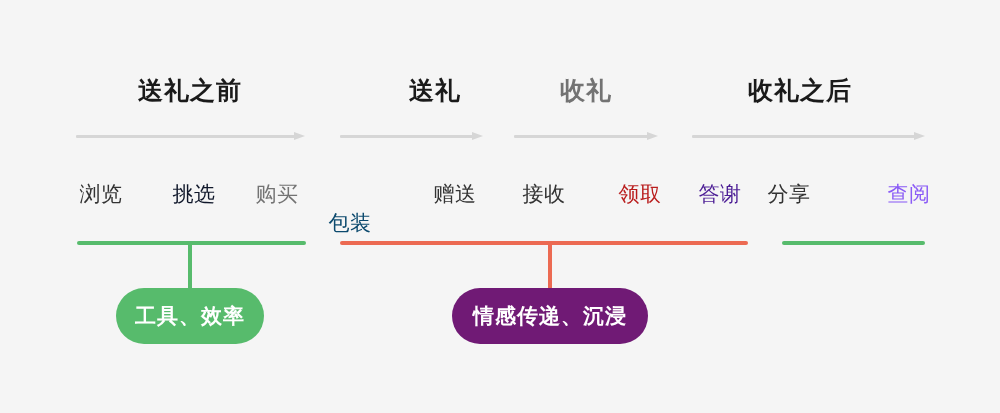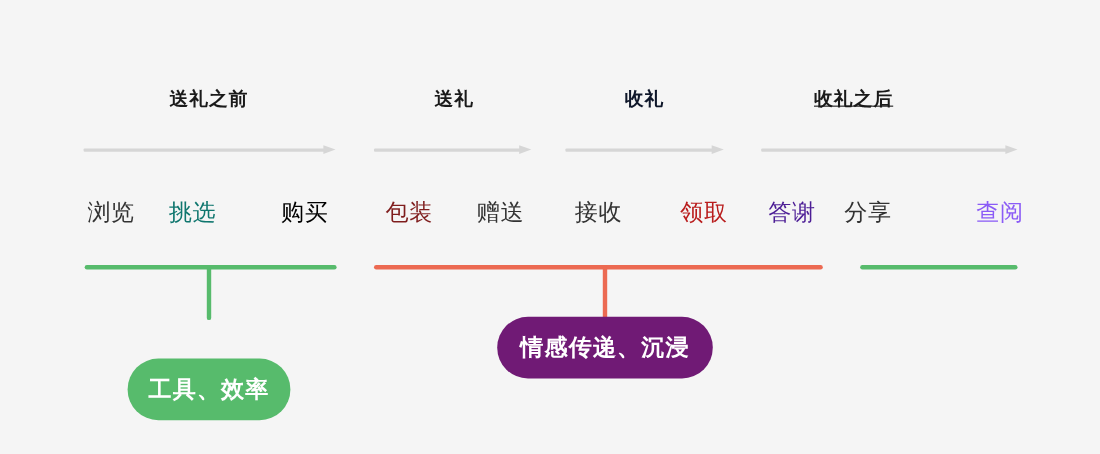--- a/index.html
+++ b/index.html
@@ -18,21 +18,21 @@
     width: 1000px;
     height: 413px;
     background: #f5f5f5;
   }
 
   
   .phase-title {
     position: absolute;
     top: 74px;
     transform: translateX(-50%);
-    font-size: 17px;
+    font-size: 25px;
     font-weight: bold;
     color: #1a1a1a;
     letter-spacing: 1px;
     white-space: nowrap;
     line-height: 32px;
   }
 
   
   .phase-arrow {
     position: absolute;
@@ -103,23 +103,23 @@
     padding: 0 26px;
   }
 </style>
 </head>
 <body style="background: rgb(245, 245, 245);">
 
 <div id="canvas" style="background: rgb(245, 245, 245);">
 
   <div id="phase-titles">
       <div class="phase-title" style="left: 190px; color: rgb(26, 26, 26);">送礼之前</div>
-      <div class="phase-title" style="left: 413px; color: rgb(26, 26, 26);">送礼</div>
-      <div class="phase-title" style="left: 586px; color: #0f172a;">收礼</div>
-      <div class="phase-title" style="left: 776px; color: rgb(26, 26, 26); text-decoration: underline;">收礼之后</div>
+      <div class="phase-title" style="left: 435px; color: rgb(26, 26, 26);">送礼</div>
+      <div class="phase-title" style="left: 586px; color: #737373;">收礼</div>
+      <div class="phase-title" style="left: 800px; color: rgb(26, 26, 26);">收礼之后</div>
     </div>
 
   <div id="phase-arrows">
       <div class="phase-arrow" style="left: 76px; width: 229px;">
         <div class="shaft" style="width: 219px; background: rgb(214, 214, 214);"></div>
         <div class="head" style="left: 218px; border-left-color: rgb(214, 214, 214);"></div>
       </div>
       <div class="phase-arrow" style="left: 340px; width: 143px;">
         <div class="shaft" style="width: 133px; background: rgb(214, 214, 214);"></div>
         <div class="head" style="left: 132px; border-left-color: rgb(214, 214, 214);"></div>
@@ -129,40 +129,40 @@
         <div class="head" style="left: 133px; border-left-color: rgb(214, 214, 214);"></div>
       </div>
       <div class="phase-arrow" style="left: 692px; width: 233px;">
         <div class="shaft" style="width: 223px; background: rgb(214, 214, 214);"></div>
         <div class="head" style="left: 222px; border-left-color: rgb(214, 214, 214);"></div>
       </div>
     </div>
 
   <div id="step-labels">
       <div class="step-label" style="left: 101px; color: rgb(51, 51, 51);">浏览</div>
-      <div class="step-label" style="left: 175px; color: #0f766e;">挑选</div>
-      <div class="step-label" style="left: 277px; color: #000000;">购买</div>
-      <div class="step-label" style="left: 372px; color: #7f1d1d;">包装</div>
+      <div class="step-label" style="left: 194px; color: #0f172a;">挑选</div>
+      <div class="step-label" style="left: 277px; color: #737373;">购买</div>
+      <div class="step-label" style="left: 350px; color: #0c4a6e; margin-top: 29px;">包装</div>
       <div class="step-label" style="left: 455px; color: rgb(51, 51, 51);">赠送</div>
       <div class="step-label" style="left: 544px; color: rgb(51, 51, 51);">接收</div>
       <div class="step-label" style="left: 640px; color: #b91c1c;">领取</div>
       <div class="step-label" style="left: 720px; color: #4c1d95;">答谢</div>
       <div class="step-label" style="left: 789px; color: rgb(51, 51, 51);">分享</div>
       <div class="step-label" style="left: 897px; color: #8b5cf6; margin-left: 12px;">查阅</div>
     </div>
 
   <div id="bracket-lines">
       <div class="bracket-line" style="left: 77px; width: 229px; top: 241px; background: rgb(87, 187, 108);"></div>
       <div class="bracket-line" style="left: 340px; width: 408px; top: 241px; background: rgb(236, 106, 82);"></div>
       <div class="bracket-line" style="left: 782px; width: 143px; top: 241px; background: rgb(87, 187, 108);"></div>
     </div>
 
   <div id="connectors">
       <div class="connector" style="left: 188px; top: 243px; height: 48px; background: rgb(87, 187, 108);"></div>
       <div class="connector" style="left: 548px; top: 243px; height: 48px; background: rgb(236, 106, 82);"></div>
     </div>
 
   <div id="pills">
-      <div class="pill" style="left: 190px; top: 288px; width: 148px; background: rgb(87, 187, 108); color: rgb(255, 255, 255); margin-top: 38px;">工具、效率</div>
+      <div class="pill" style="left: 190px; top: 288px; width: 148px; background: rgb(87, 187, 108); color: rgb(255, 255, 255);">工具、效率</div>
       <div class="pill" style="left: 550px; top: 288px; width: 196px; background: #701a75; color: rgb(255, 255, 255);">情感传递、沉浸</div>
     </div>
 
 </div>
 
 </body></html>

